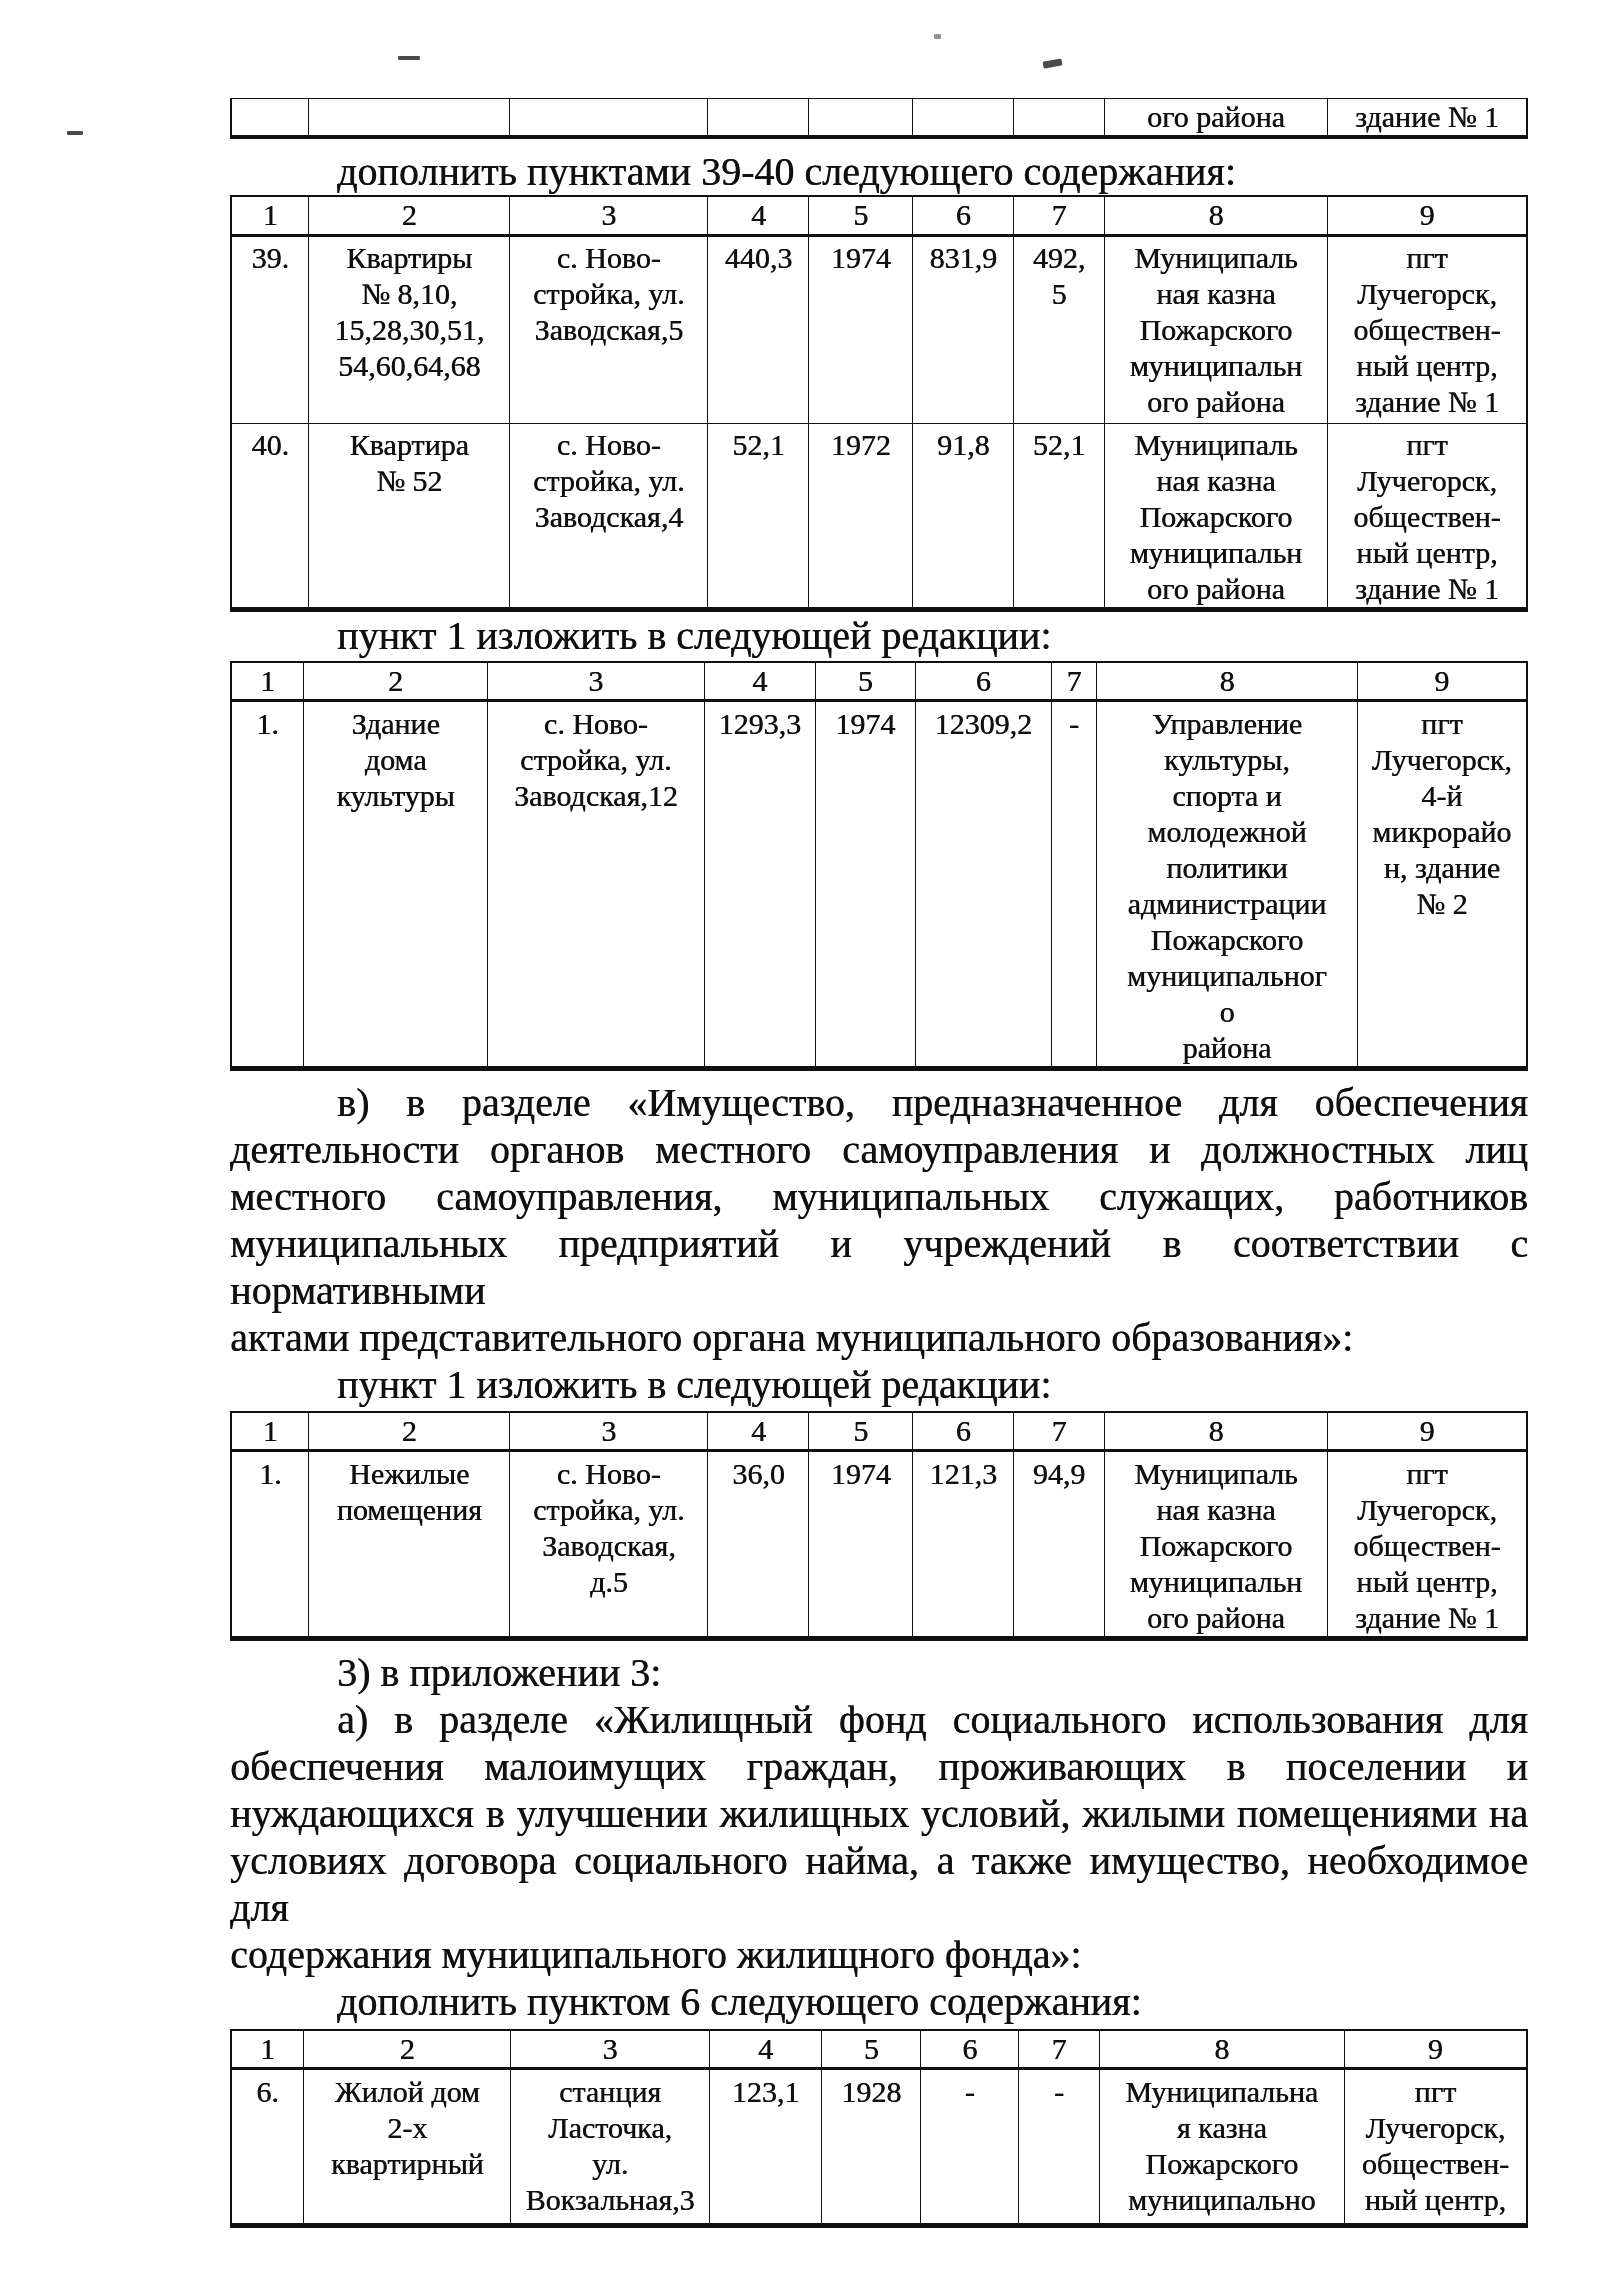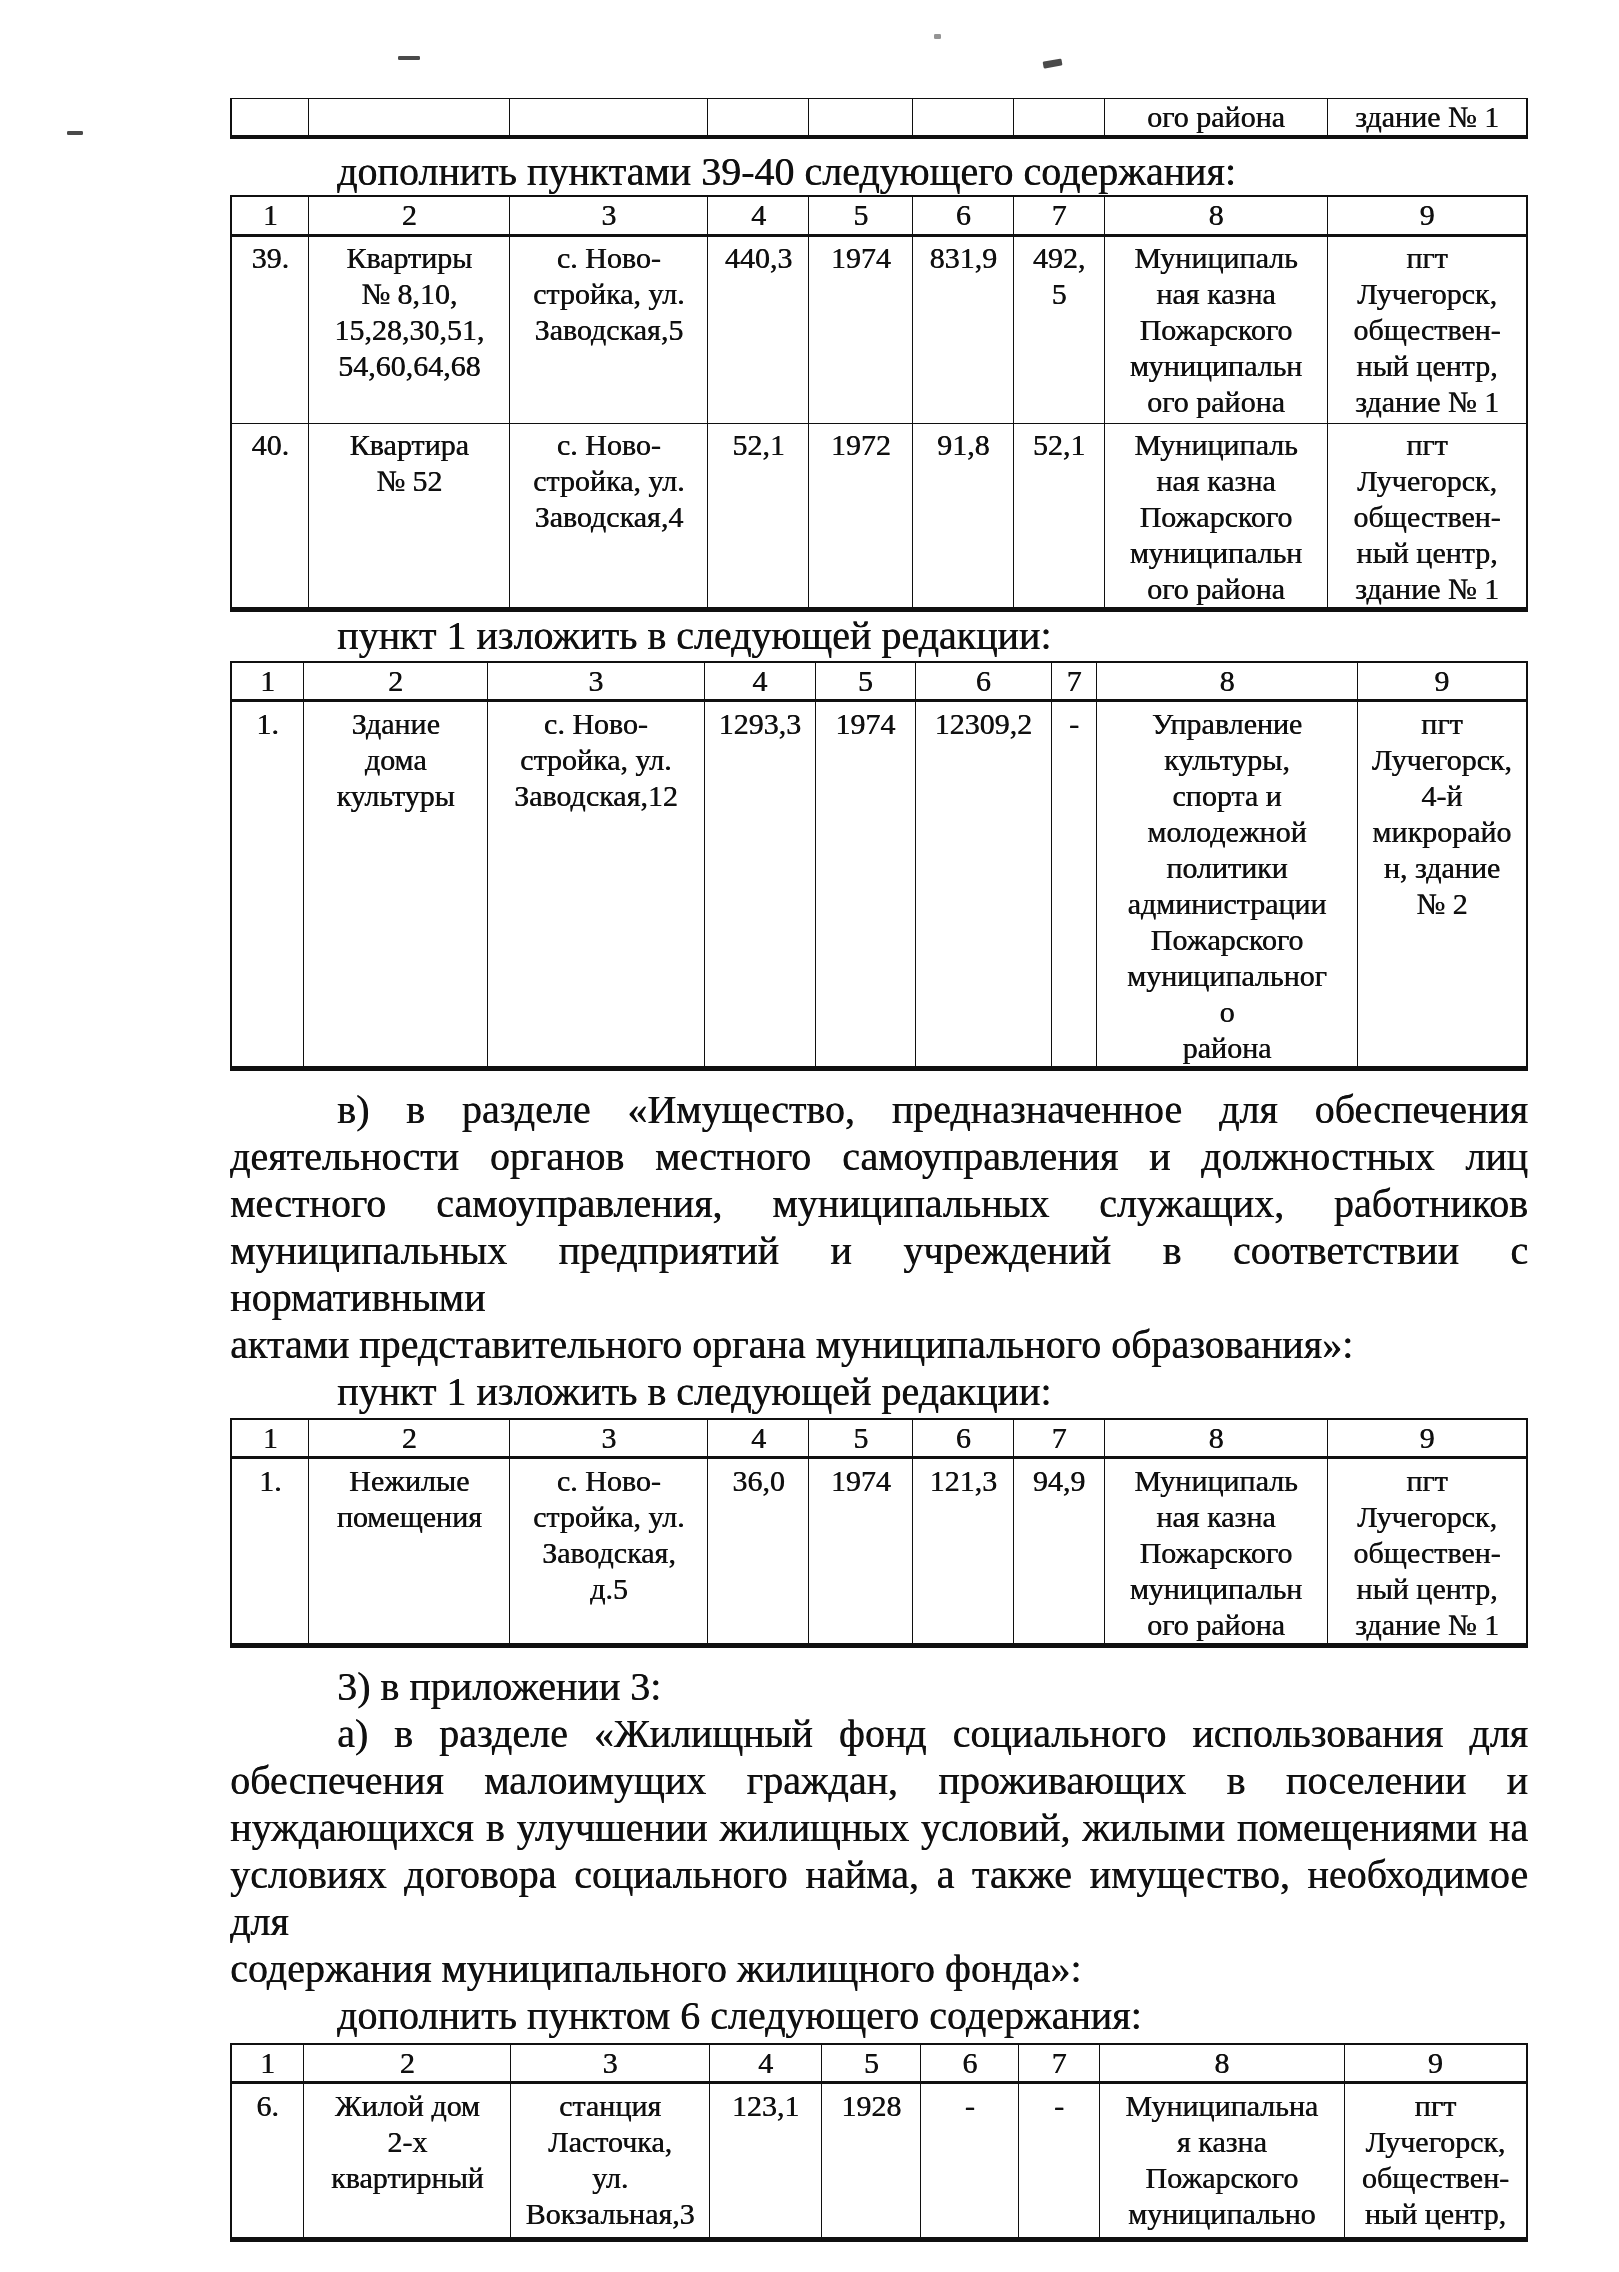--- a/index.html
+++ b/index.html
@@ -11,21 +11,21 @@
   }
   .content{margin-left:230px;width:1298px;padding-top:98px;}
   
   .para{
     font-size:40px;line-height:47px;
     white-space:pre-line;
     text-shadow:0.5px 0 0 currentColor;
   }
   .indent{text-indent:107px;}
   .just{text-align:justify;text-align-last:justify;}
-  .mt14{margin-top:9px}.mt16{margin-top:10.4px}.mt10{margin-top:15px}.mt6{margin-top:3.9px}.mt4{margin-top:2.6px}.mt2{margin-top:1.3px}
+  .mt14{margin-top:9px}.mt16{margin-top:10.4px}.mt10{margin-top:8px}.mt6{margin-top:3.9px}.mt4{margin-top:2.6px}.mt2{margin-top:1.3px}
   
   table.tbl{
     border-collapse:collapse;table-layout:fixed;width:1298px;
     border:2.6px solid #101010;border-bottom-width:5.2px;
   }
   table.tbl td{
     border:1.9px solid #101010;
     text-align:center;vertical-align:top;
     font-size:30px;line-height:36px;
     white-space:pre-line;overflow:hidden;

